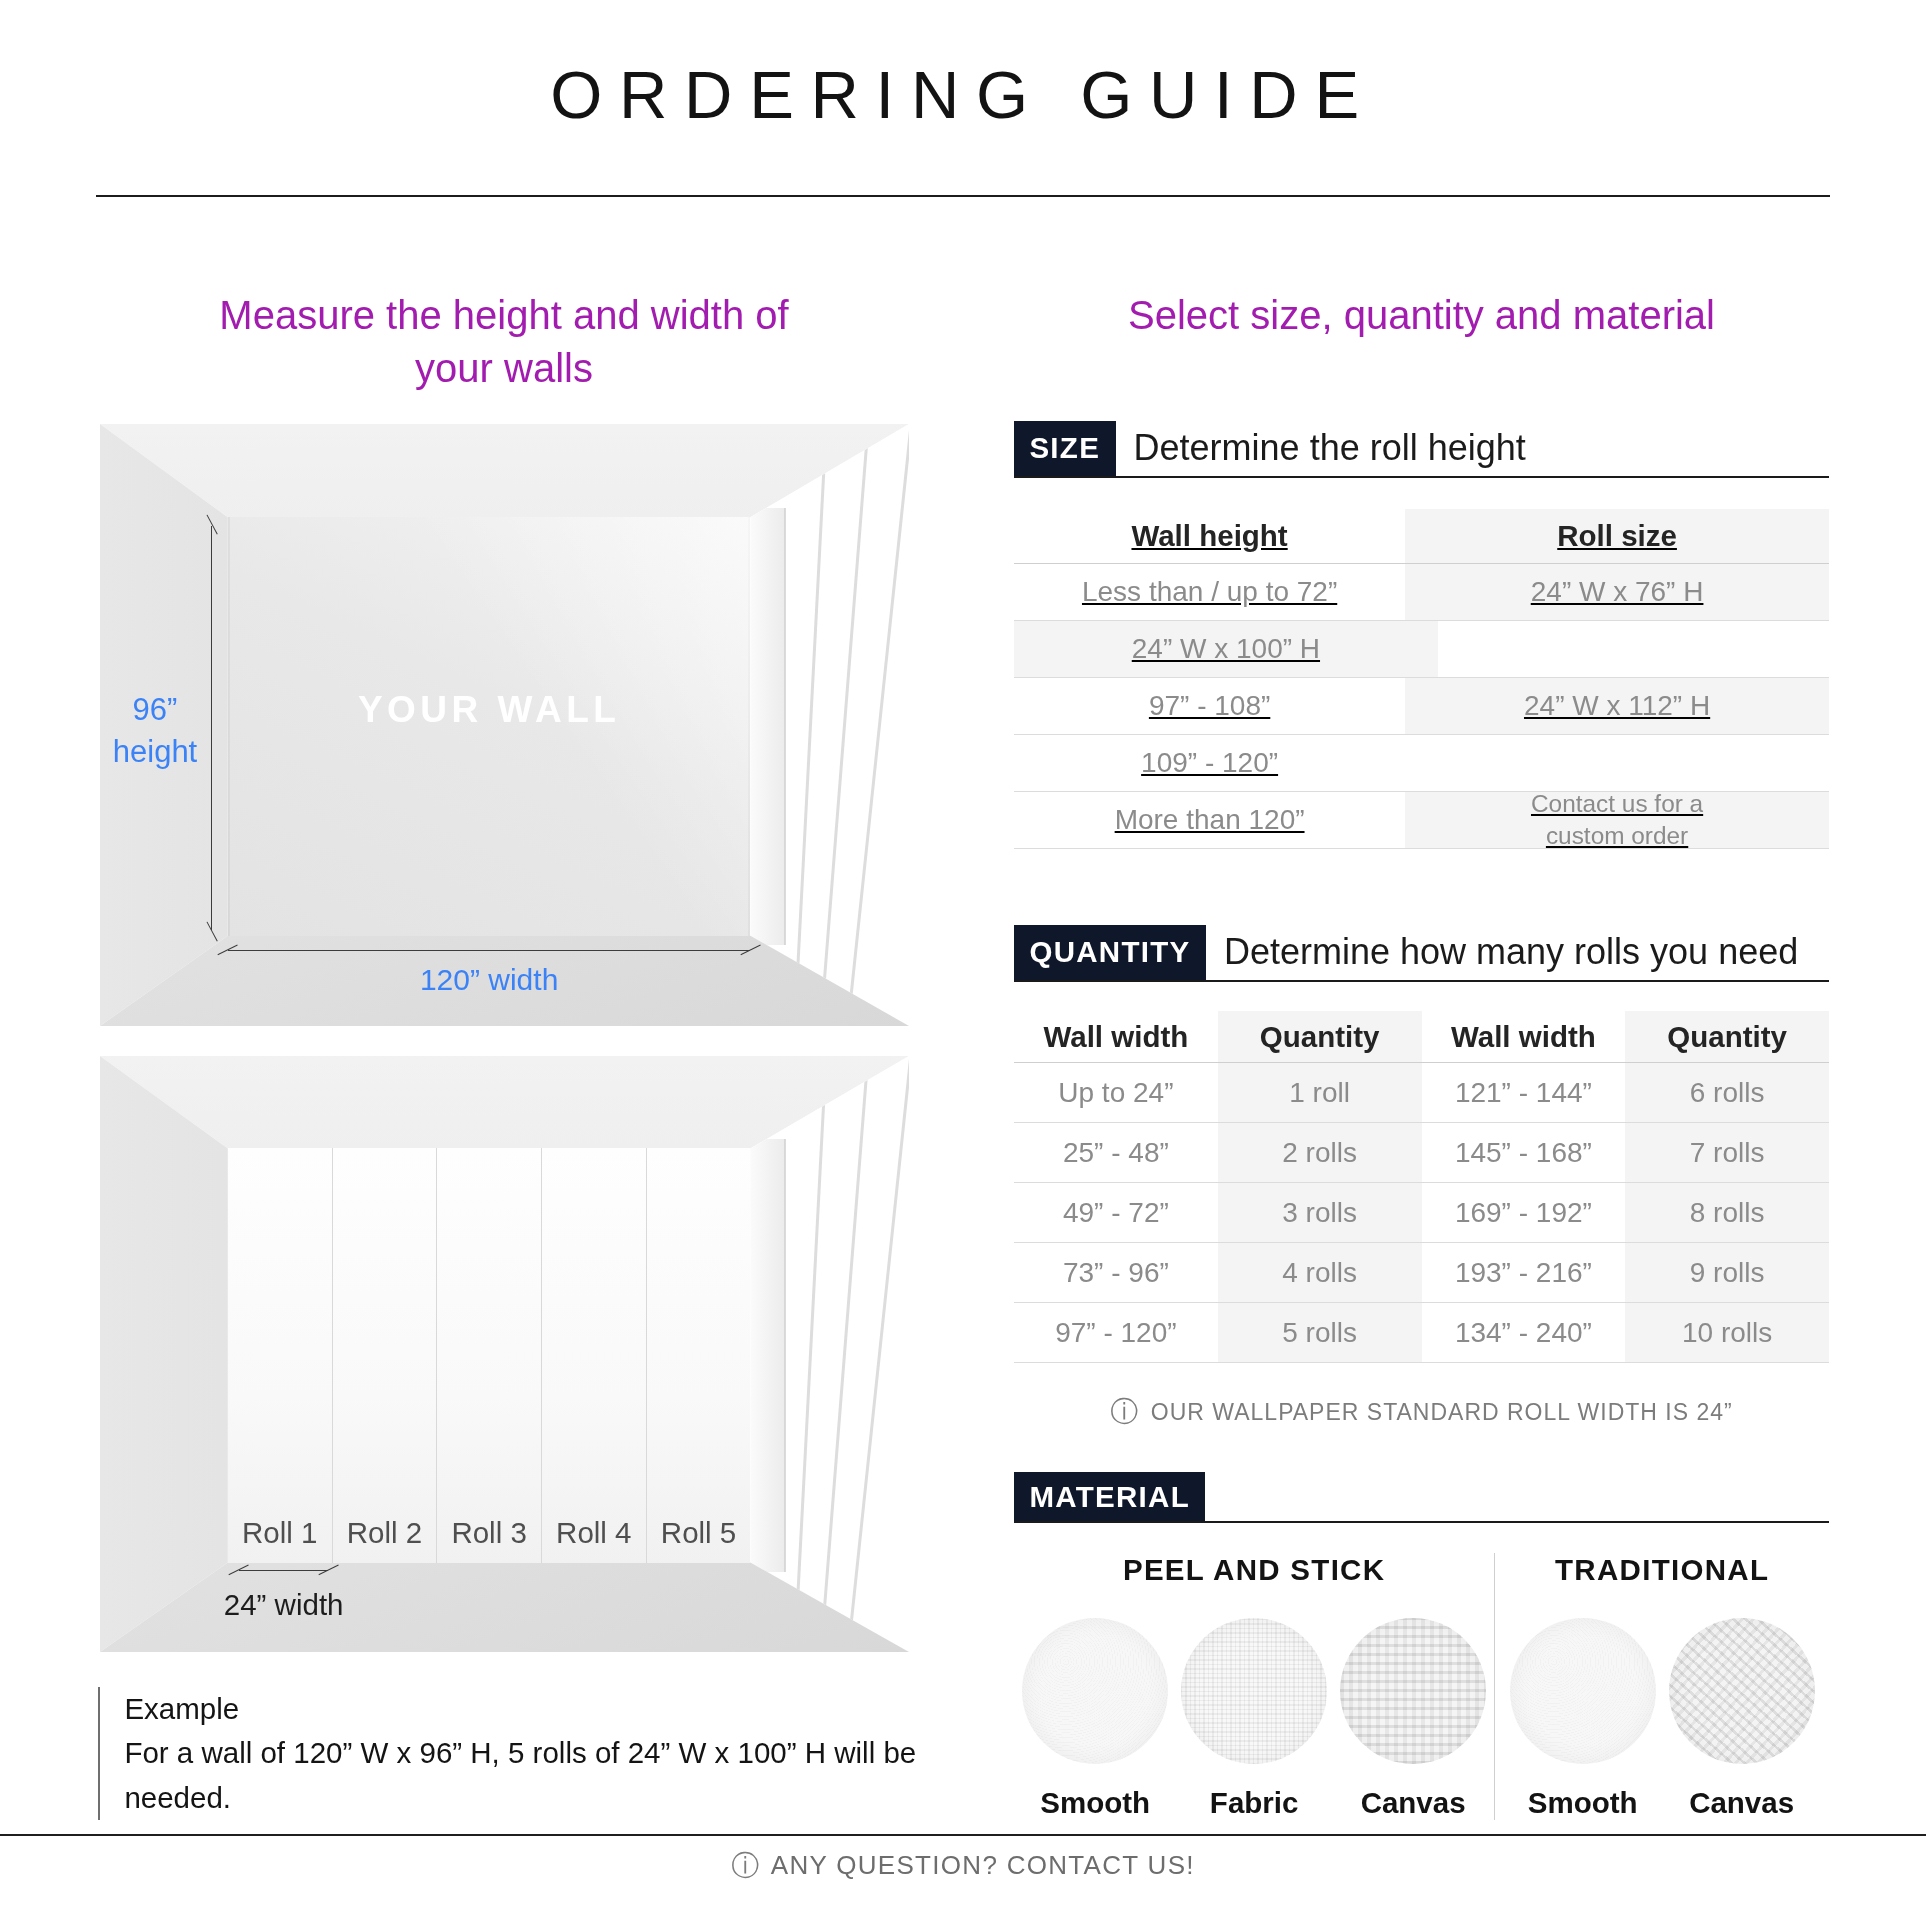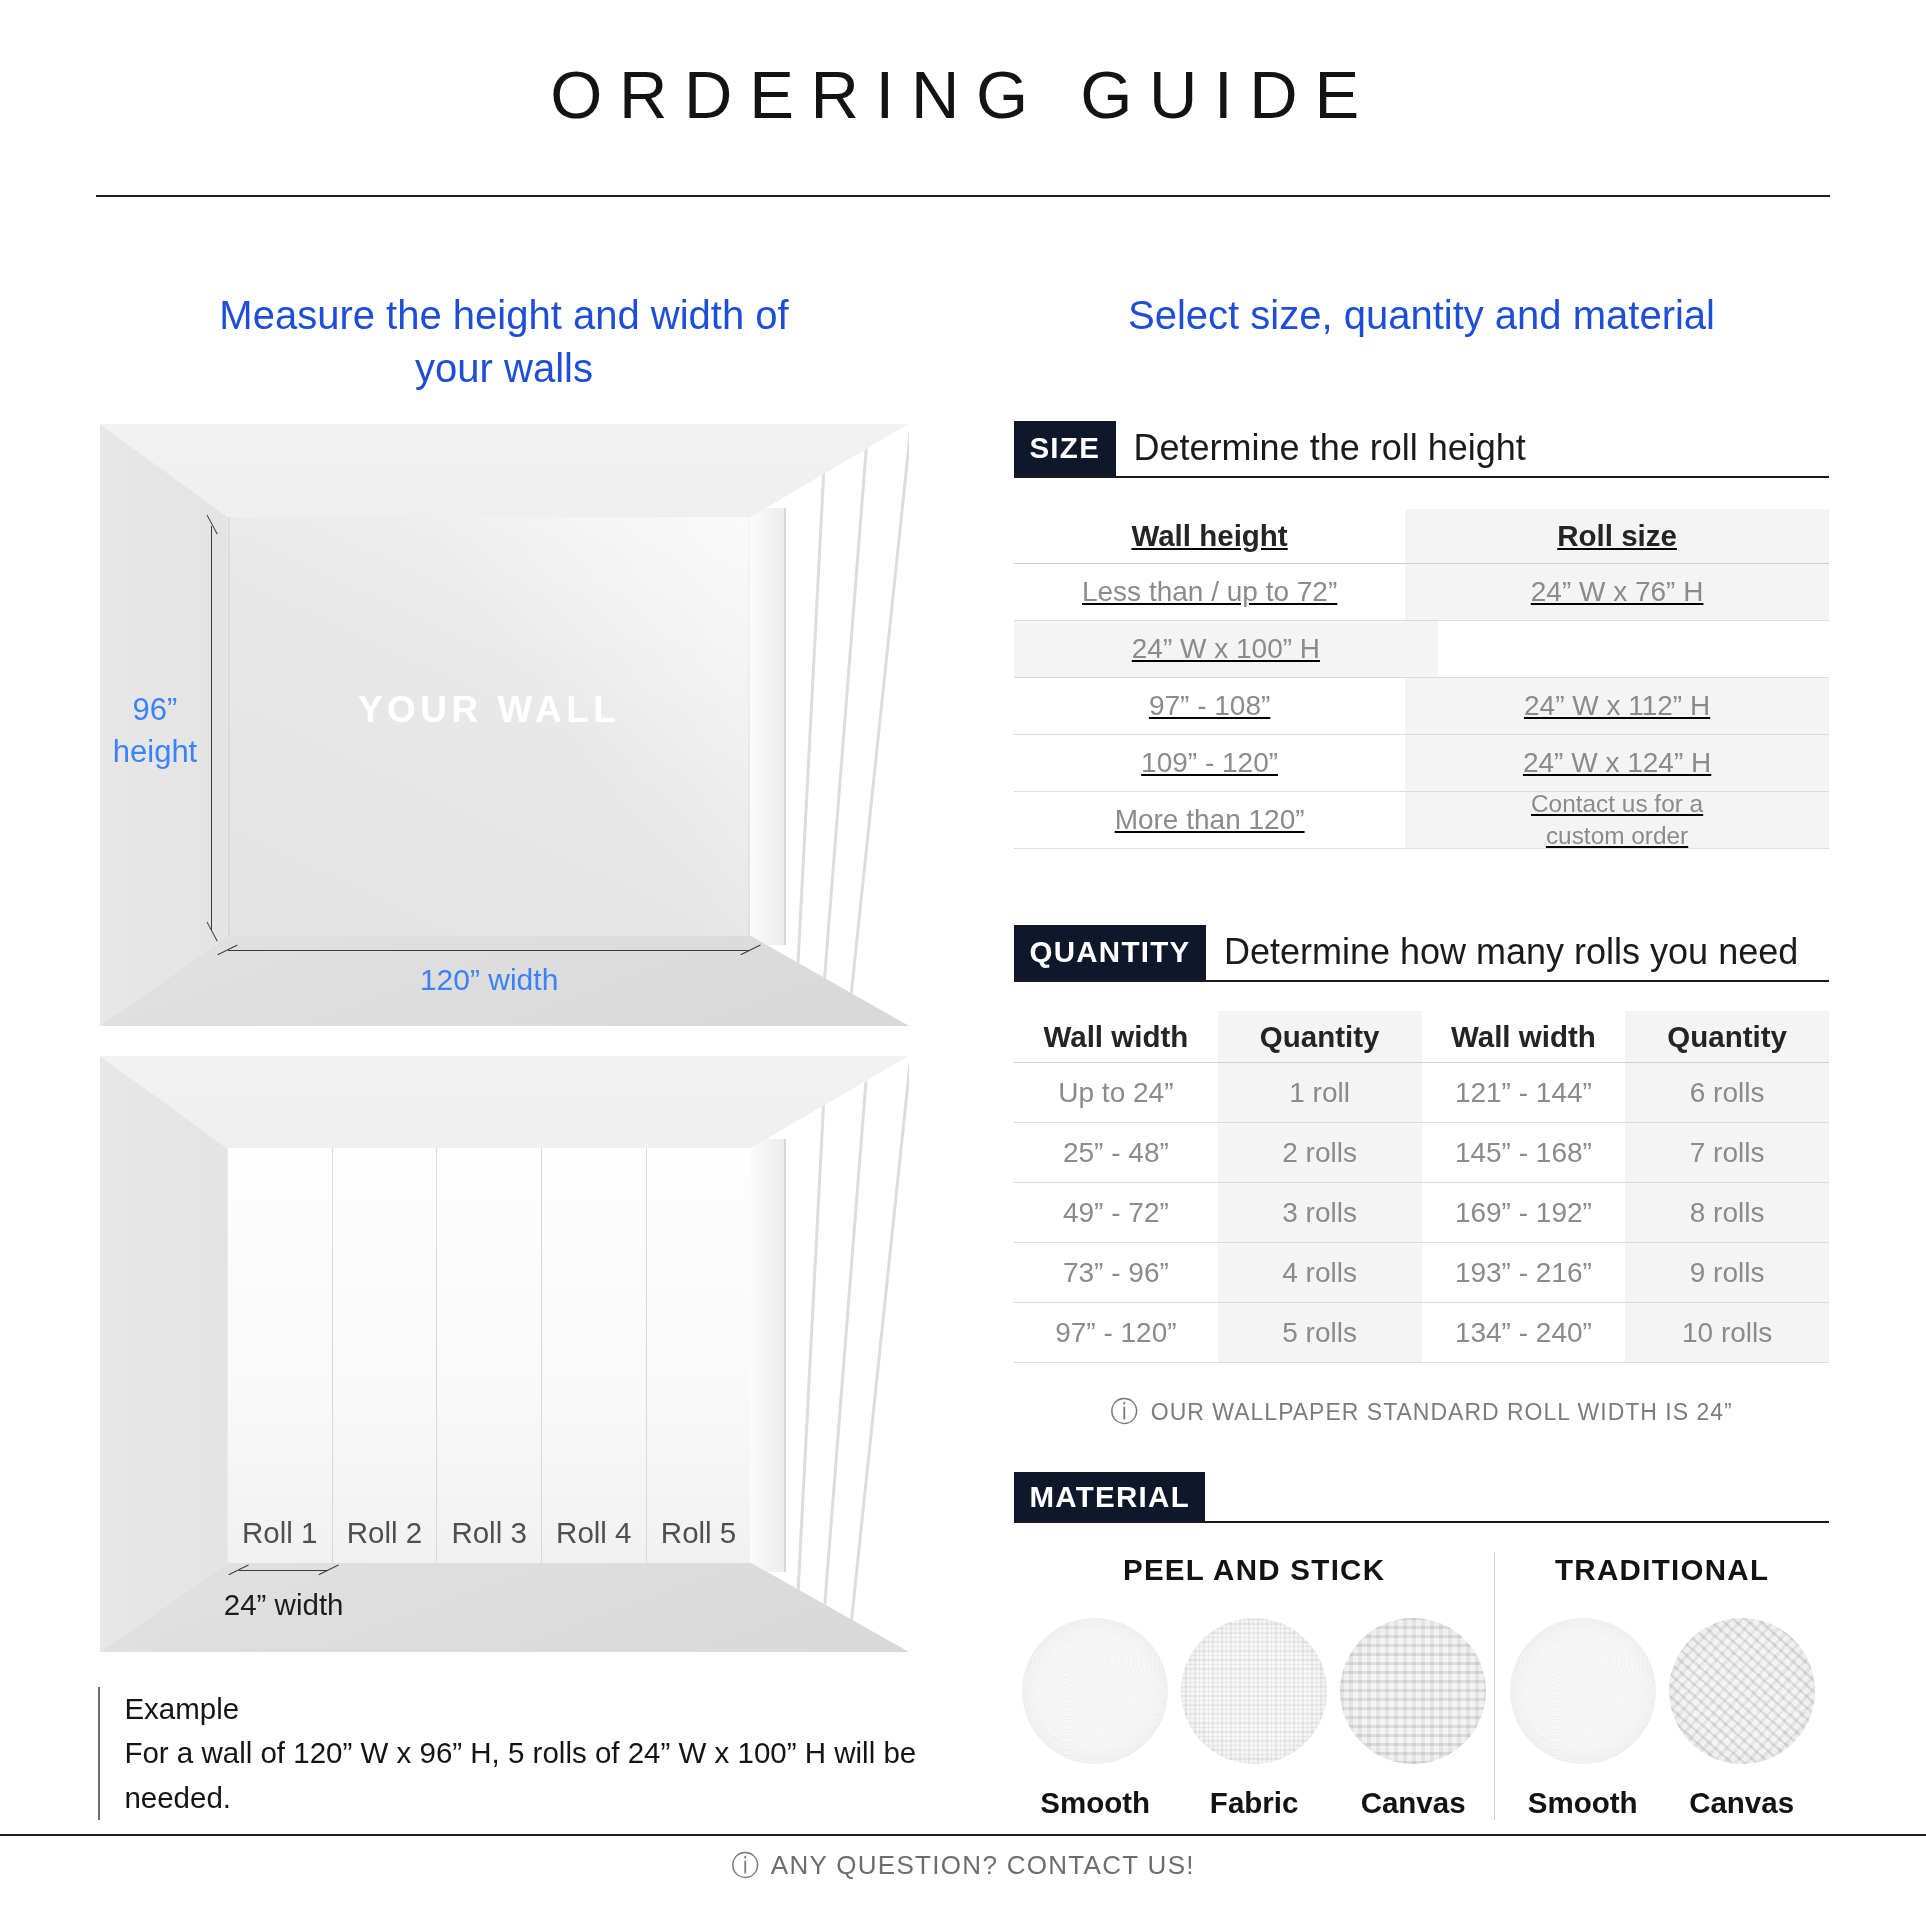--- a/index.html
+++ b/index.html
@@ -4,21 +4,21 @@
 <style>
   html,body{margin:0;padding:0;}
   body{width:1926px;height:1926px;background:#ffffff;font-family:"Liberation Sans",sans-serif;}
   .page{position:relative;width:1926px;height:1926px;background:#fff;overflow:hidden;}
 
   
   .page-title{position:absolute;top:56px;left:0;width:100%;margin:0;text-align:center;
     font-size:67px;font-weight:400;letter-spacing:16.7px;color:#131313;}
   .top-rule{position:absolute;top:195px;left:96px;width:1734px;height:1.9px;background:#1c1c1c;}
 
-  .col-head{position:absolute;top:289px;font-size:40px;line-height:1.32;color:#1d4ed8;text-align:center;}
+  .col-head{position:absolute;top:289px;font-size:40px;line-height:1.32;color:#a21caf;text-align:center;}
   .left-head{left:215px;width:578px;}
   .right-head{left:1014px;width:815px;}
 
   
   .room{position:absolute;left:100px;width:809px;}
   .room1{top:424px;height:602px;}
   .room2{top:1056px;height:596px;}
   .room .ceiling{position:absolute;inset:0;clip-path:polygon(0 0,100% 0,80.4% 15.5%,15.8% 15.5%);
     background:linear-gradient(180deg,#f2f2f2 0%,#dfdfdf 100%);}
   .room .leftwall{position:absolute;inset:0;clip-path:polygon(0 0,15.8% 15.5%,15.8% 85%,0 100%);
@@ -213,21 +213,20 @@
       </div>
       <div class="srow">
         <div class="c2">24” W x 100” H</div>
       </div>
       <div class="srow">
         <div class="c1">97” - 108”</div>
         <div class="c2">24” W x 112” H</div>
       </div>
       <div class="srow">
         <div class="c1">109” - 120”</div>
-        <div class="c2">24” W x 124” H</div>
       </div>
       <div class="srow">
         <div class="c1">More than 120”</div>
         <div class="c2">
           <span class="wrap">Contact us for a custom order</span>
         </div>
       </div>
     </div>
   </div>
 

